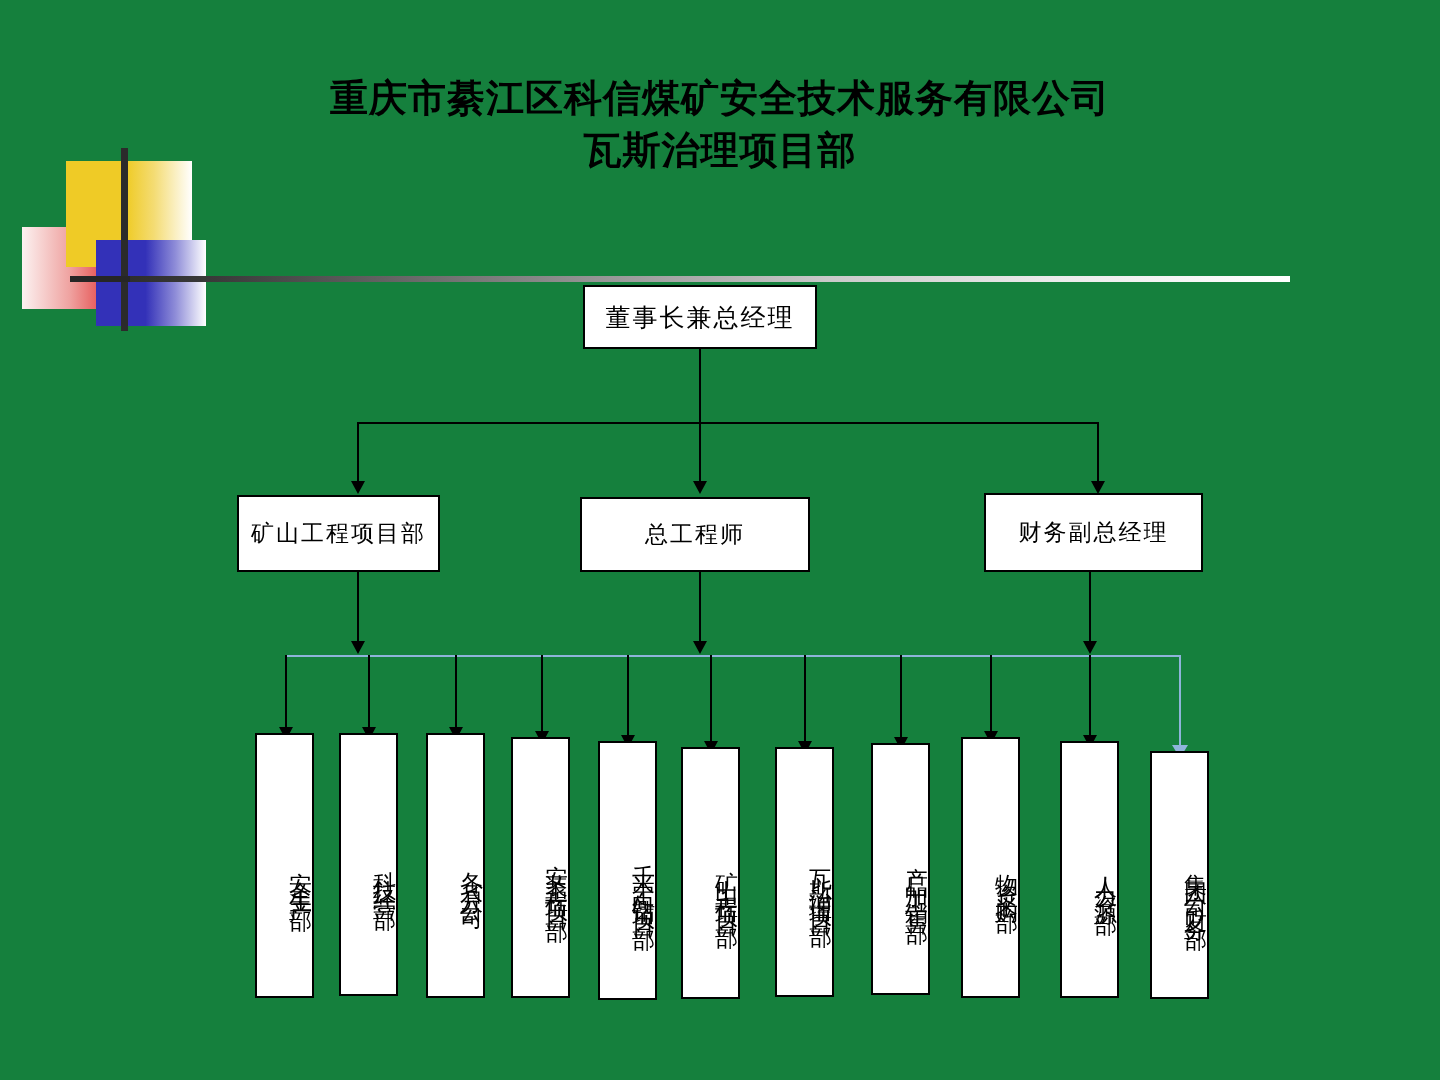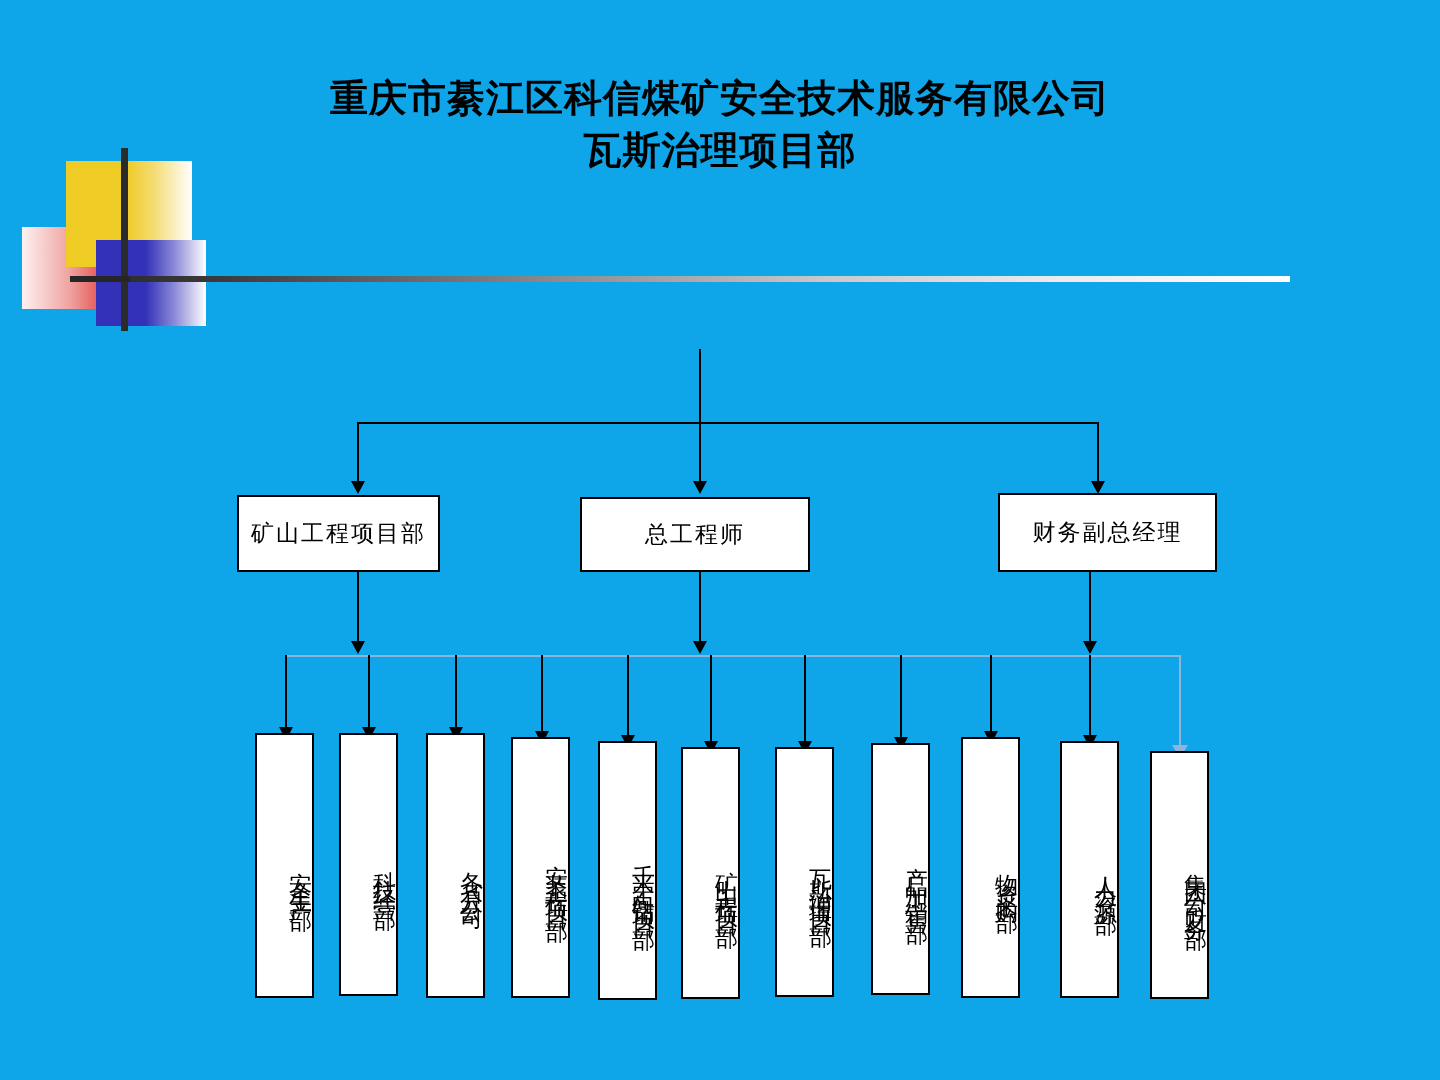--- a/index.html
+++ b/index.html
@@ -7,21 +7,21 @@
     padding: 0;
     background: #ffffff;
   }
   body {
     font-family: "DejaVu Sans", sans-serif;
   }
   #slide {
     position: relative;
     width: 1440px;
     height: 1080px;
-    background: #0ea5e9;
+    background: #15803d;
     overflow: hidden;
   }
 
   
   .deco-yellow {
     position: absolute;
     left: 66px;  top: 161px;
     width: 126px; height: 106px;
     background: linear-gradient(to right, #EFCB26 0%, #EFCB26 48%, #F4DC74 70%, #FFFFFF 100%);
   }
@@ -132,20 +132,23 @@
   <div class="deco-blue"></div>
   <div class="deco-vline"></div>
   <div class="deco-hline"></div>
   <div class="deco-hline-stub"></div>
 
   <div class="title-block">
     <div class="title-line1">重庆市綦江区科信煤矿安全技术服务有限公司</div>
     <div class="title-line2">瓦斯治理项目部</div>
   </div>
 
+  <div class="node lvl1" style="left:583px; top:285px; width:234px; height:64px;">
+    <span>董事长兼总经理</span>
+  </div>
 
   <div class="conn v" style="left:699px; top:349px; height:74px;"></div>
   <div class="conn h" style="left:357px; top:422px; width:742px;"></div>
 
   <div class="conn v" style="left:357px; top:422px; height:62px;"></div>
   <div class="arrow-down" style="left:351px; top:481px;"></div>
 
   <div class="conn v" style="left:699px; top:422px; height:62px;"></div>
   <div class="arrow-down" style="left:693px; top:481px;"></div>
 
@@ -153,21 +156,21 @@
   <div class="arrow-down" style="left:1091px; top:481px;"></div>
 
   <div class="node lvl2" style="left:237px; top:495px; width:203px; height:77px;">
     <span>矿山工程项目部</span>
   </div>
 
   <div class="node lvl2" style="left:580px; top:497px; width:230px; height:75px;">
     <span>总工程师</span>
   </div>
 
-  <div class="node lvl2" style="left:984px; top:493px; width:219px; height:79px;margin-left:14px;">
+  <div class="node lvl2" style="left:984px; top:493px; width:219px; height:79px;">
     <span>财务副总经理</span>
   </div>
 
   <div class="conn v" style="left:357px; top:572px; height:72px;"></div>
   <div class="arrow-down" style="left:351px; top:641px;"></div>
 
   <div class="conn v" style="left:699px; top:572px; height:72px;"></div>
   <div class="arrow-down" style="left:693px; top:641px;"></div>
 
   <div class="conn v" style="left:1089px; top:572px; height:72px;"></div>

